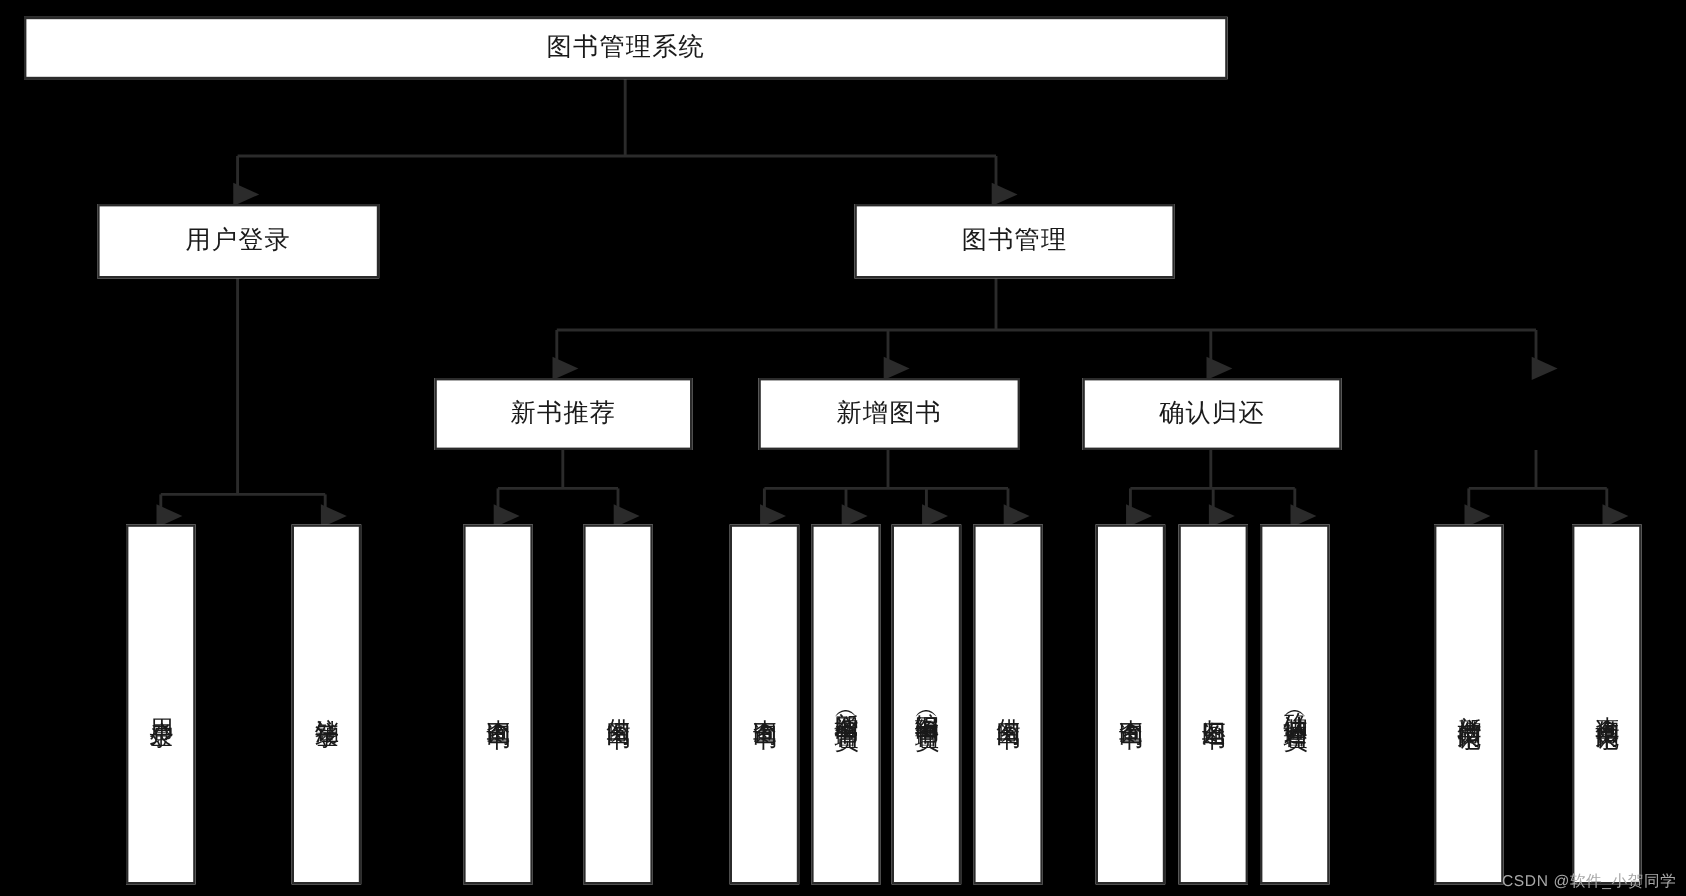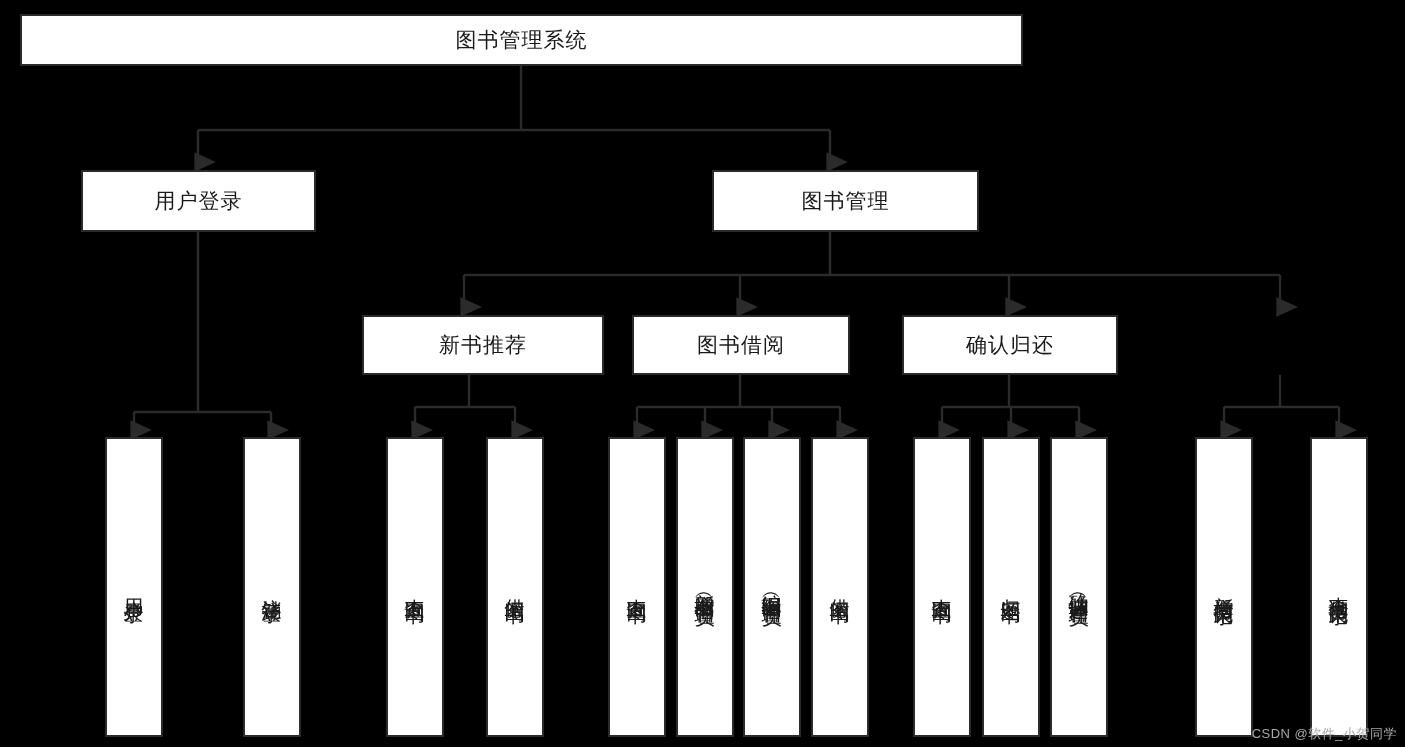--- a/index.html
+++ b/index.html
@@ -118,22 +118,22 @@
     <path class="wire" d="M 1224 407 L 1339 407"></path>
     <path class="wire" d="M 1224 407 L 1224 430" marker-end="url(#arrow)"></path>
     <path class="wire" d="M 1339 407 L 1339 430" marker-end="url(#arrow)"></path>
   </svg>
 
   <div class="node horiz" style="left:20px; top:14px; width:1003px; height:52px;">图书管理系统</div>
 
   <div class="node horiz" style="left:81px; top:170px; width:235px; height:62px;">用户登录</div>
   <div class="node horiz" style="left:712px; top:170px; width:267px; height:62px;">图书管理</div>
 
-  <div class="node horiz" style="left:362px; top:315px; width:242px; height:60px;">新书推荐</div>
-  <div class="node horiz" style="left:632px; top:315px; width:218px; height:60px;">图书借阅</div>
+  <div class="node horiz" style="left:362px; top:315px; width:215px; height:60px;">新书推荐</div>
+  <div class="node horiz" style="left:632px; top:315px; width:218px; height:60px;">新增图书</div>
   <div class="node horiz" style="left:902px; top:315px; width:216px; height:60px;">确认归还</div>
 
   <div class="node vert" style="left:105px; top:437px; width:58px; height:300px;">用户登录</div>
   <div class="node vert" style="left:243px; top:437px; width:58px; height:300px;">注销登录</div>
 
   <div class="node vert" style="left:386px; top:437px; width:58px; height:300px;">查询图书</div>
   <div class="node vert" style="left:486px; top:437px; width:58px; height:300px;">借阅图书</div>
 
   <div class="node vert" style="left:608px; top:437px; width:58px; height:300px;">查询图书</div>
   <div class="node vert" style="left:676px; top:437px; width:58px; height:300px;">新增图书（管理员）</div>

